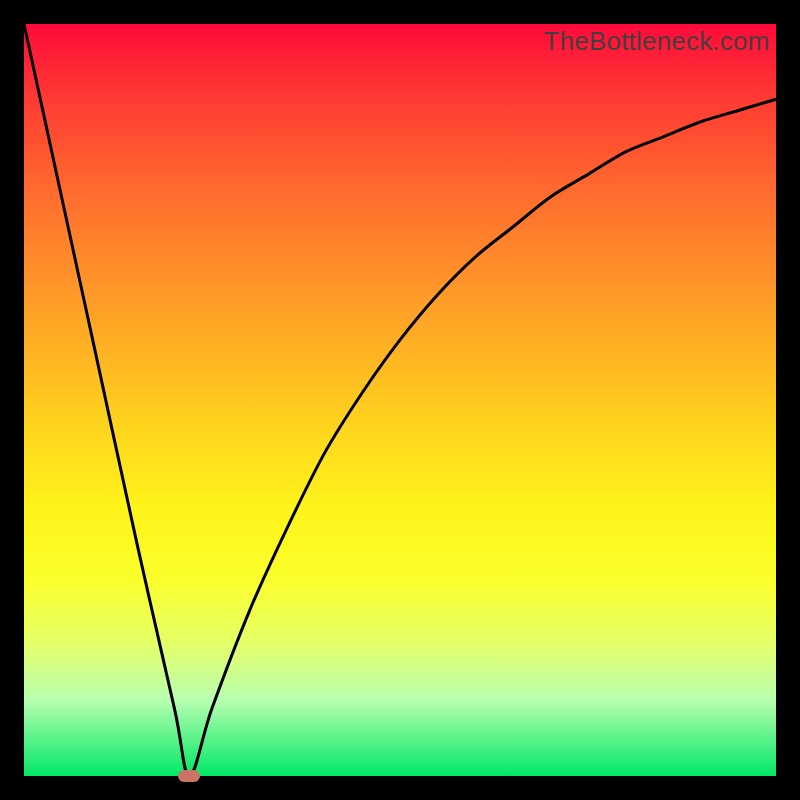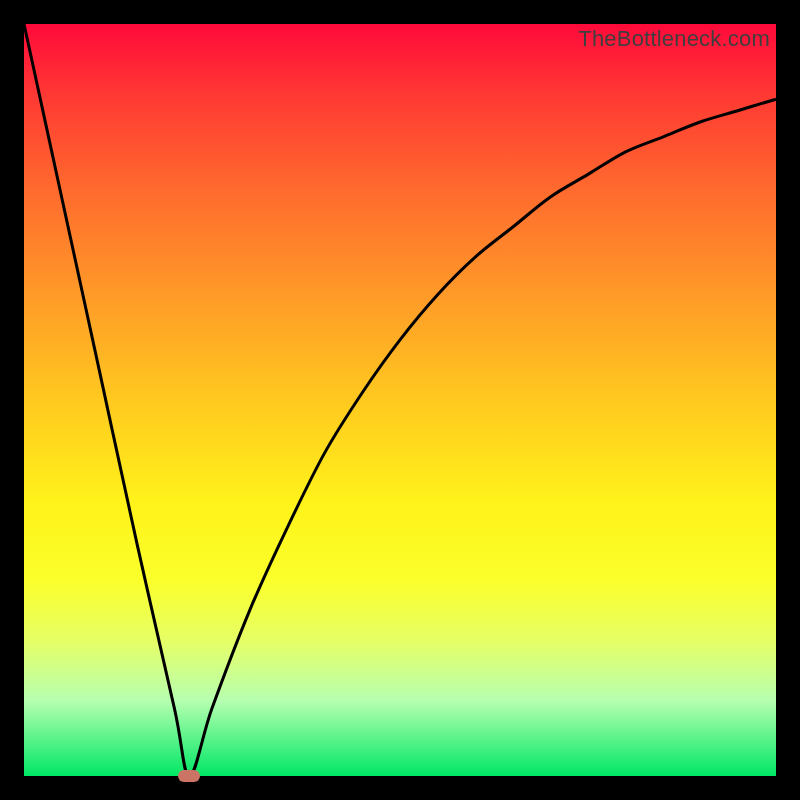--- a/index.html
+++ b/index.html
@@ -36,21 +36,21 @@
       #e6ff66 82%,
       #b6ffb0 90%,
       #00e765 100%
     );
   }
   .watermark {
     position: absolute;
     top: 2px;
     right: 6px;
     color: #3f3f3f;
-    font-size: 22px;
+    font-size: 26px;
     letter-spacing: 0.2px;
     user-select: none;
   }
   svg.curve {
     position: absolute;
     left: 0;
     top: 0;
     width: 752px;
     height: 752px;
     overflow: visible;

